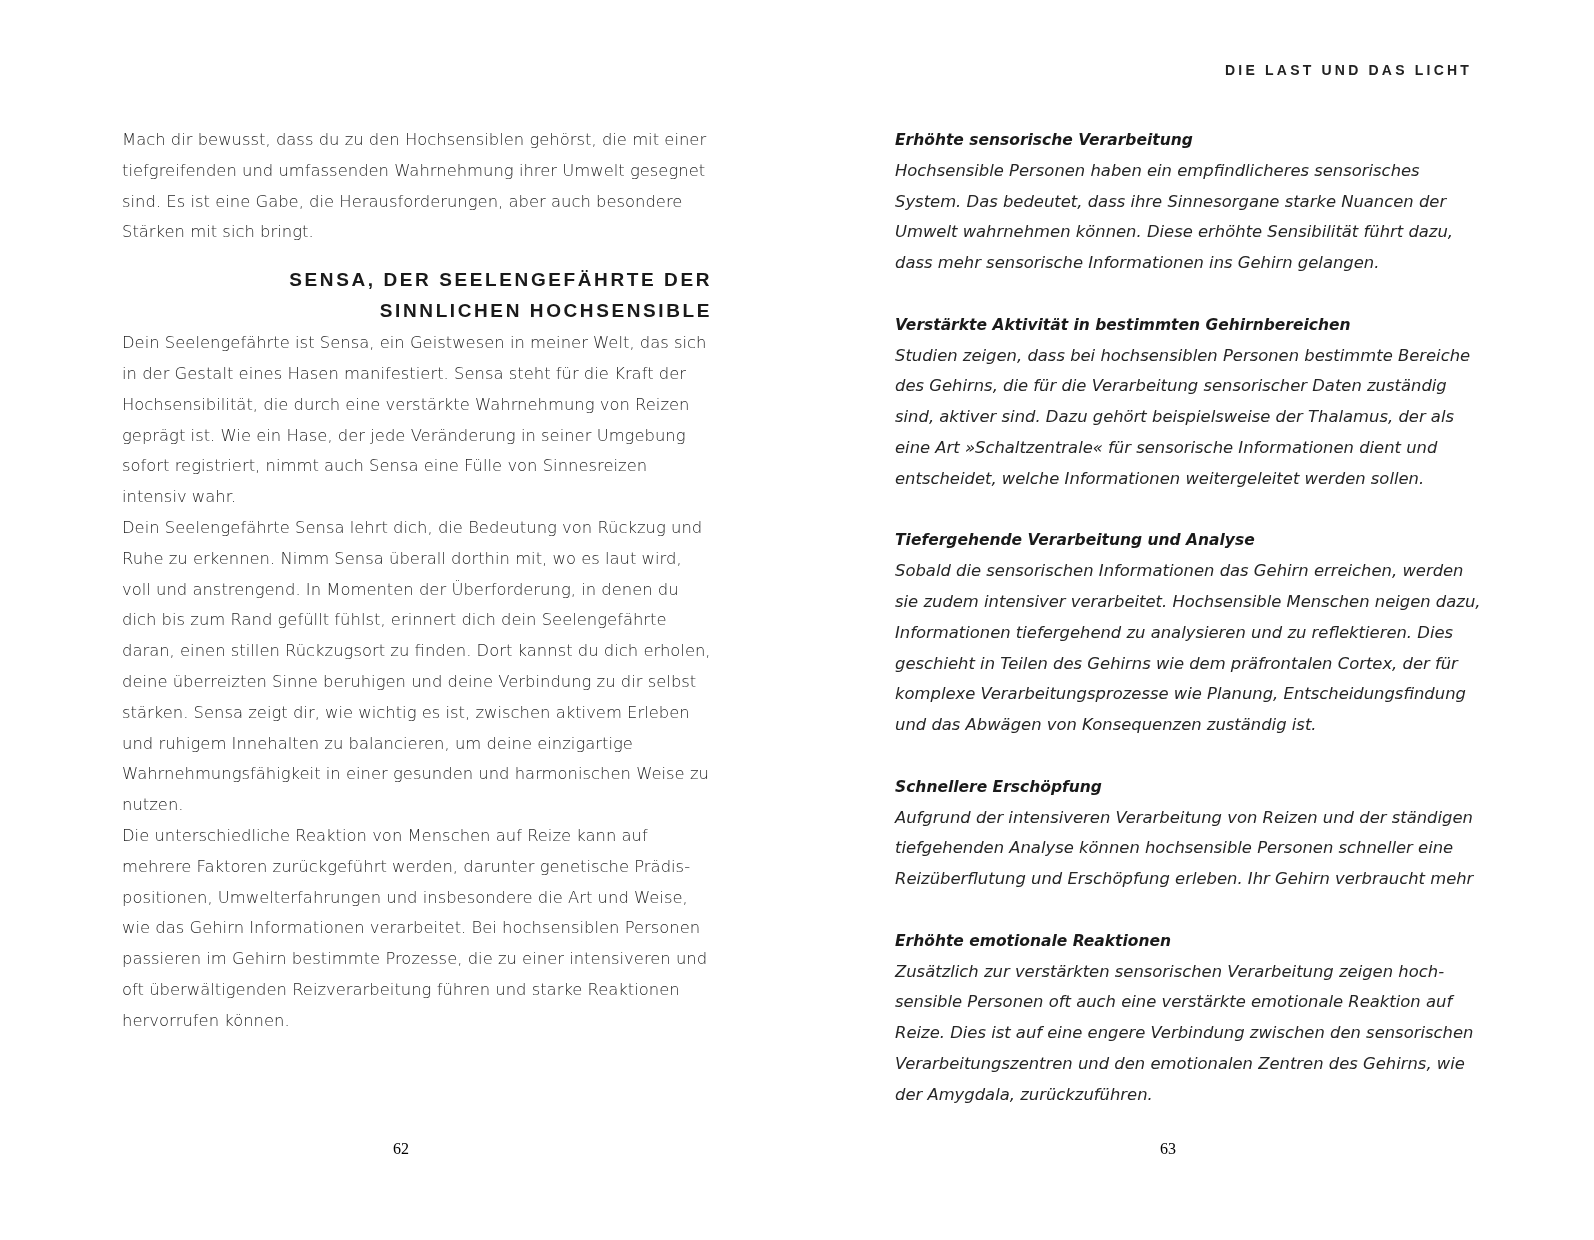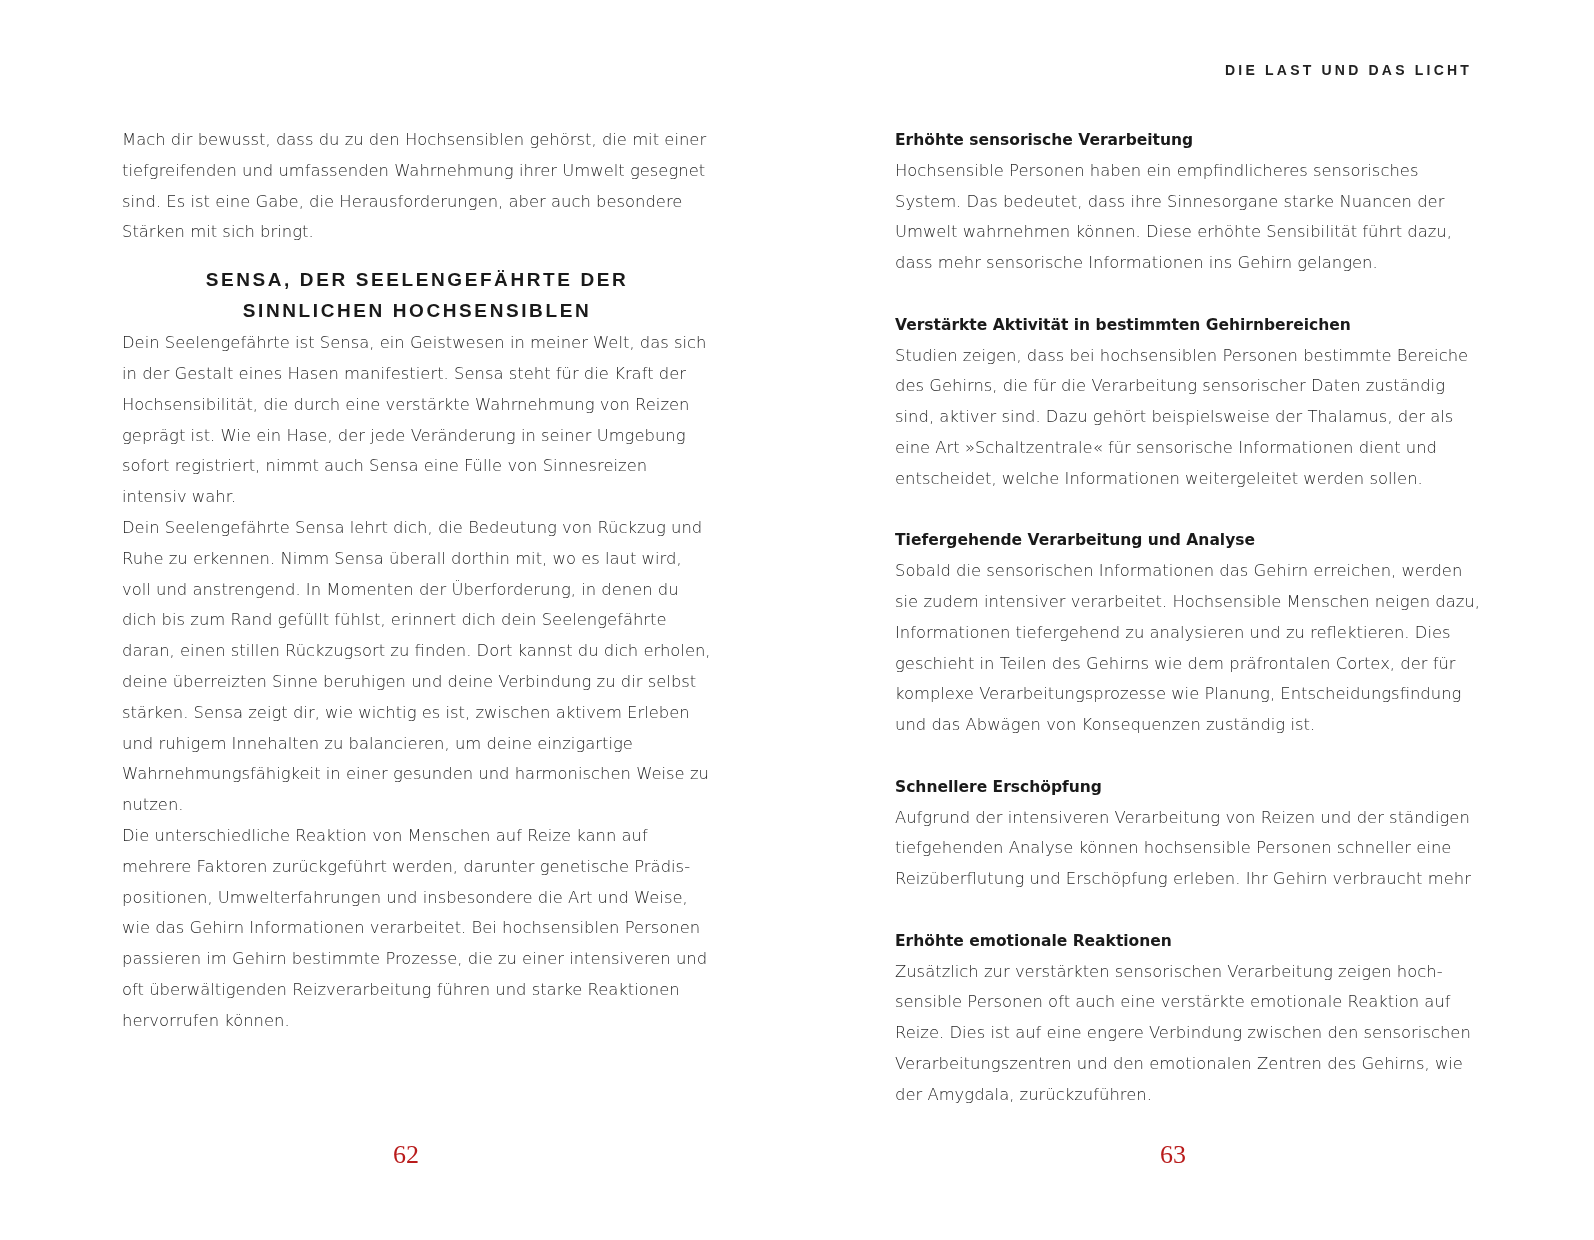--- a/index.html
+++ b/index.html
@@ -42,60 +42,60 @@
       font-weight: 200;
       color: #262626;
     }
     .page-left .column { left: 122px; width: 590px; }
     .page-right .column { left: 98px; width: 590px; }
 
     .para { margin: 0; }
 
     .section-heading {
       margin: 16px 0 2px 0;
-      text-align: center;
+      text-align: right;
       font-family: "Liberation Sans", sans-serif;
       font-weight: bold;
       font-size: 19px;
       letter-spacing: 2.6px;
       line-height: 31px;
       color: #1a1a1a;
     }
     .section-heading.second { margin-top: 20px; margin-bottom: 4px; }
 
-    .sub-block { margin: 0 0 30.8px 0; }
+    .sub-block { margin: 0 0 30.8px 0; font-style: italic; }
     .sub-heading {
       margin: 0;
       font-family: "DejaVu Sans", sans-serif;
       font-weight: bold;
       font-size: 15.5px;
       line-height: 30.8px;
       color: #1a1a1a;
     }
 
     .folio {
       position: absolute;
       top: 1128px;
       font-family: "Liberation Serif", serif;
-      font-size: 26px;
-      color: #b91c1c;
+      font-size: 16px;
+      color: #000000;
     }
     .page-left .folio { left: 393px; }
     .page-right .folio { left: 363px; }
   </style>
 </head>
 <body>
 
 <div class="page page-left">
   <div class="column">
     <p class="para">Mach dir bewusst, dass du zu den Hochsensiblen gehörst, die mit einer tiefgreifenden und umfassenden Wahrnehmung ihrer Umwelt gesegnet sind. Es ist eine Gabe, die Herausforderungen, aber auch besondere Stärken mit sich bringt.</p>
 
     <div class="section-heading">
       <div>SENSA, DER SEELENGEFÄHRTE DER</div>
-      <div>SINNLICHEN HOCHSENSIBLEN</div>
+      <div>SINNLICHEN HOCHSENSIBLE</div>
     </div>
     <p class="para">Dein Seelengefährte ist Sensa, ein Geistwesen in meiner Welt, das sich in der Gestalt eines Hasen manifestiert. Sensa steht für die Kraft der Hochsensibilität, die durch eine verstärkte Wahrnehmung von Reizen geprägt ist. Wie ein Hase, der jede Veränderung in seiner Umgebung sofort registriert, nimmt auch Sensa eine Fülle von Sinnesreizen intensiv wahr.</p>
     <p class="para">Dein Seelengefährte Sensa lehrt dich, die Bedeutung von Rückzug und Ruhe zu erkennen. Nimm Sensa überall dorthin mit, wo es laut wird, voll und anstrengend. In Momenten der Überforderung, in denen du dich bis zum Rand gefüllt fühlst, erinnert dich dein Seelen­gefährte daran, einen stillen Rückzugsort zu finden. Dort kannst du dich erholen, deine überreizten Sinne beruhigen und deine Verbin­dung zu dir selbst stärken. Sensa zeigt dir, wie wichtig es ist, zwischen aktivem Erleben und ruhigem Innehalten zu balancieren, um deine einzigartige Wahrnehmungsfähigkeit in einer gesunden und harmoni­schen Weise zu nutzen.</p>
 
     <p class="para">Die unterschiedliche Reaktion von Menschen auf Reize kann auf mehrere Faktoren zurückgeführt werden, darunter genetische Prädis­positionen, Umwelterfahrungen und insbesondere die Art und Weise, wie das Gehirn Informationen verarbeitet. Bei hochsensiblen Personen passieren im Gehirn bestimmte Prozesse, die zu einer intensiveren und oft überwältigenden Reizverarbeitung führen und starke Reak­tionen hervorrufen können.</p>
   </div>
   <div class="folio">62</div>
 </div>
 
 <div class="page page-right">

